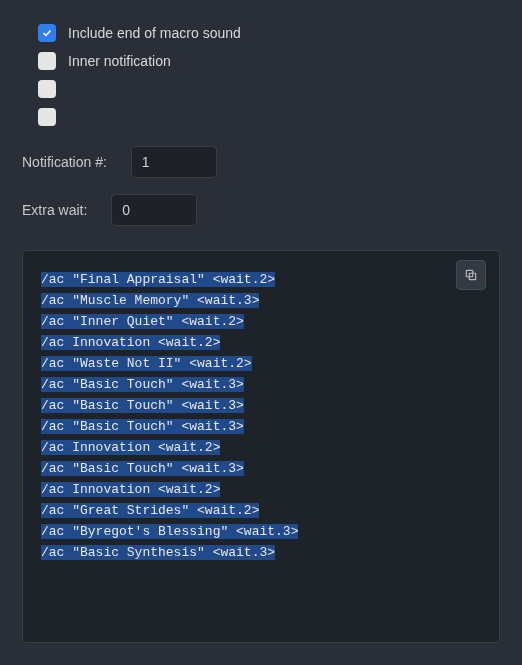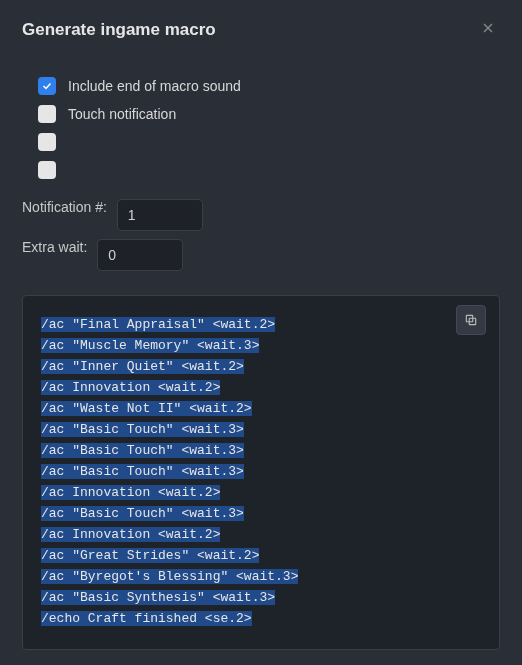--- a/index.html
+++ b/index.html
@@ -72,21 +72,22 @@
       background: #2f80ed;
     }
     .cbox svg { width: 12px; height: 12px; }
     .cbox-label {
       font-size: 14px;
       color: #d8d8d8;
       cursor: pointer;
     }
     .field-row {
       display: flex;
-      gap: 10px;
+      align-items: center;
+      gap: 24px;
       margin-top: 20px;
     }
     .field-label {
       font-size: 14px;
       color: #c8c8c8;
     }
     .num-input {
       background: #1e2228;
       border: 1px solid #3a3f47;
       border-radius: 4px;
@@ -127,56 +128,48 @@
     .mline { white-space: pre; }
     .mline span.sel {
       background: #214a8a;
       color: #e6e6e6;
     }
   </style>
 </head>
 <body>
 
 <div class="dialog">
-  <div class="dialog-header">
-    <div class="dialog-title">Generate ingame macro</div>
-    <button class="close-btn">
-      <svg viewBox="0 0 24 24" width="16" height="16" stroke="currentColor" stroke-width="2" fill="none">
-          <path d="M18 6 L6 18 M6 6 L18 18"></path>
-        </svg>
-    </button>
-  </div>
   <div class="dialog-body">
     <div class="checkbox-group">
         <div class="checkbox-row">
           <div class="cbox checked">
             <svg viewBox="0 0 24 24" stroke="#fff" stroke-width="3" fill="none">
               <path d="M5 12 L10 17 L19 7"></path>
             </svg>
           </div>
           <span class="cbox-label">Include end of macro sound</span>
         </div>
         <div class="checkbox-row">
           <div class="cbox"></div>
-          <span class="cbox-label">Touch notification</span>
+          <span class="cbox-label">Inner notification</span>
         </div>
         <div class="checkbox-row">
           <div class="cbox"></div>
         </div>
         <div class="checkbox-row">
           <div class="cbox"></div>
         </div>
       </div>
 
     <div class="field-row">
       <span class="field-label">Notification #:</span>
       <input class="num-input" value="1" style="">
     </div>
 
-    <div class="field-row" style="margin-top:8px">
+    <div class="field-row" style="margin-top:16px">
       <span class="field-label">Extra wait:</span>
       <input class="num-input" value="0" style="">
     </div>
 
     <div class="macro-box-wrap">
       <button class="copy-btn">
         <svg viewBox="0 0 24 24" stroke="currentColor" stroke-width="2" fill="none">
             <rect x="9" y="9" width="11" height="11" rx="1"></rect>
             <rect x="4" y="4" width="11" height="11" rx="1"></rect>
           </svg>
@@ -189,17 +182,16 @@
           <div class="mline"><span class="sel">/ac "Waste Not II" &lt;wait.2&gt;</span></div>
           <div class="mline"><span class="sel">/ac "Basic Touch" &lt;wait.3&gt;</span></div>
           <div class="mline"><span class="sel">/ac "Basic Touch" &lt;wait.3&gt;</span></div>
           <div class="mline"><span class="sel">/ac "Basic Touch" &lt;wait.3&gt;</span></div>
           <div class="mline"><span class="sel">/ac Innovation &lt;wait.2&gt;</span></div>
           <div class="mline"><span class="sel">/ac "Basic Touch" &lt;wait.3&gt;</span></div>
           <div class="mline"><span class="sel">/ac Innovation &lt;wait.2&gt;</span></div>
           <div class="mline"><span class="sel">/ac "Great Strides" &lt;wait.2&gt;</span></div>
           <div class="mline"><span class="sel">/ac "Byregot's Blessing" &lt;wait.3&gt;</span></div>
           <div class="mline"><span class="sel">/ac "Basic Synthesis" &lt;wait.3&gt;</span></div>
-          <div class="mline"><span class="sel">/echo Craft finished &lt;se.2&gt;</span></div>
         </div>
     </div>
   </div>
 </div>
 
 </body></html>

